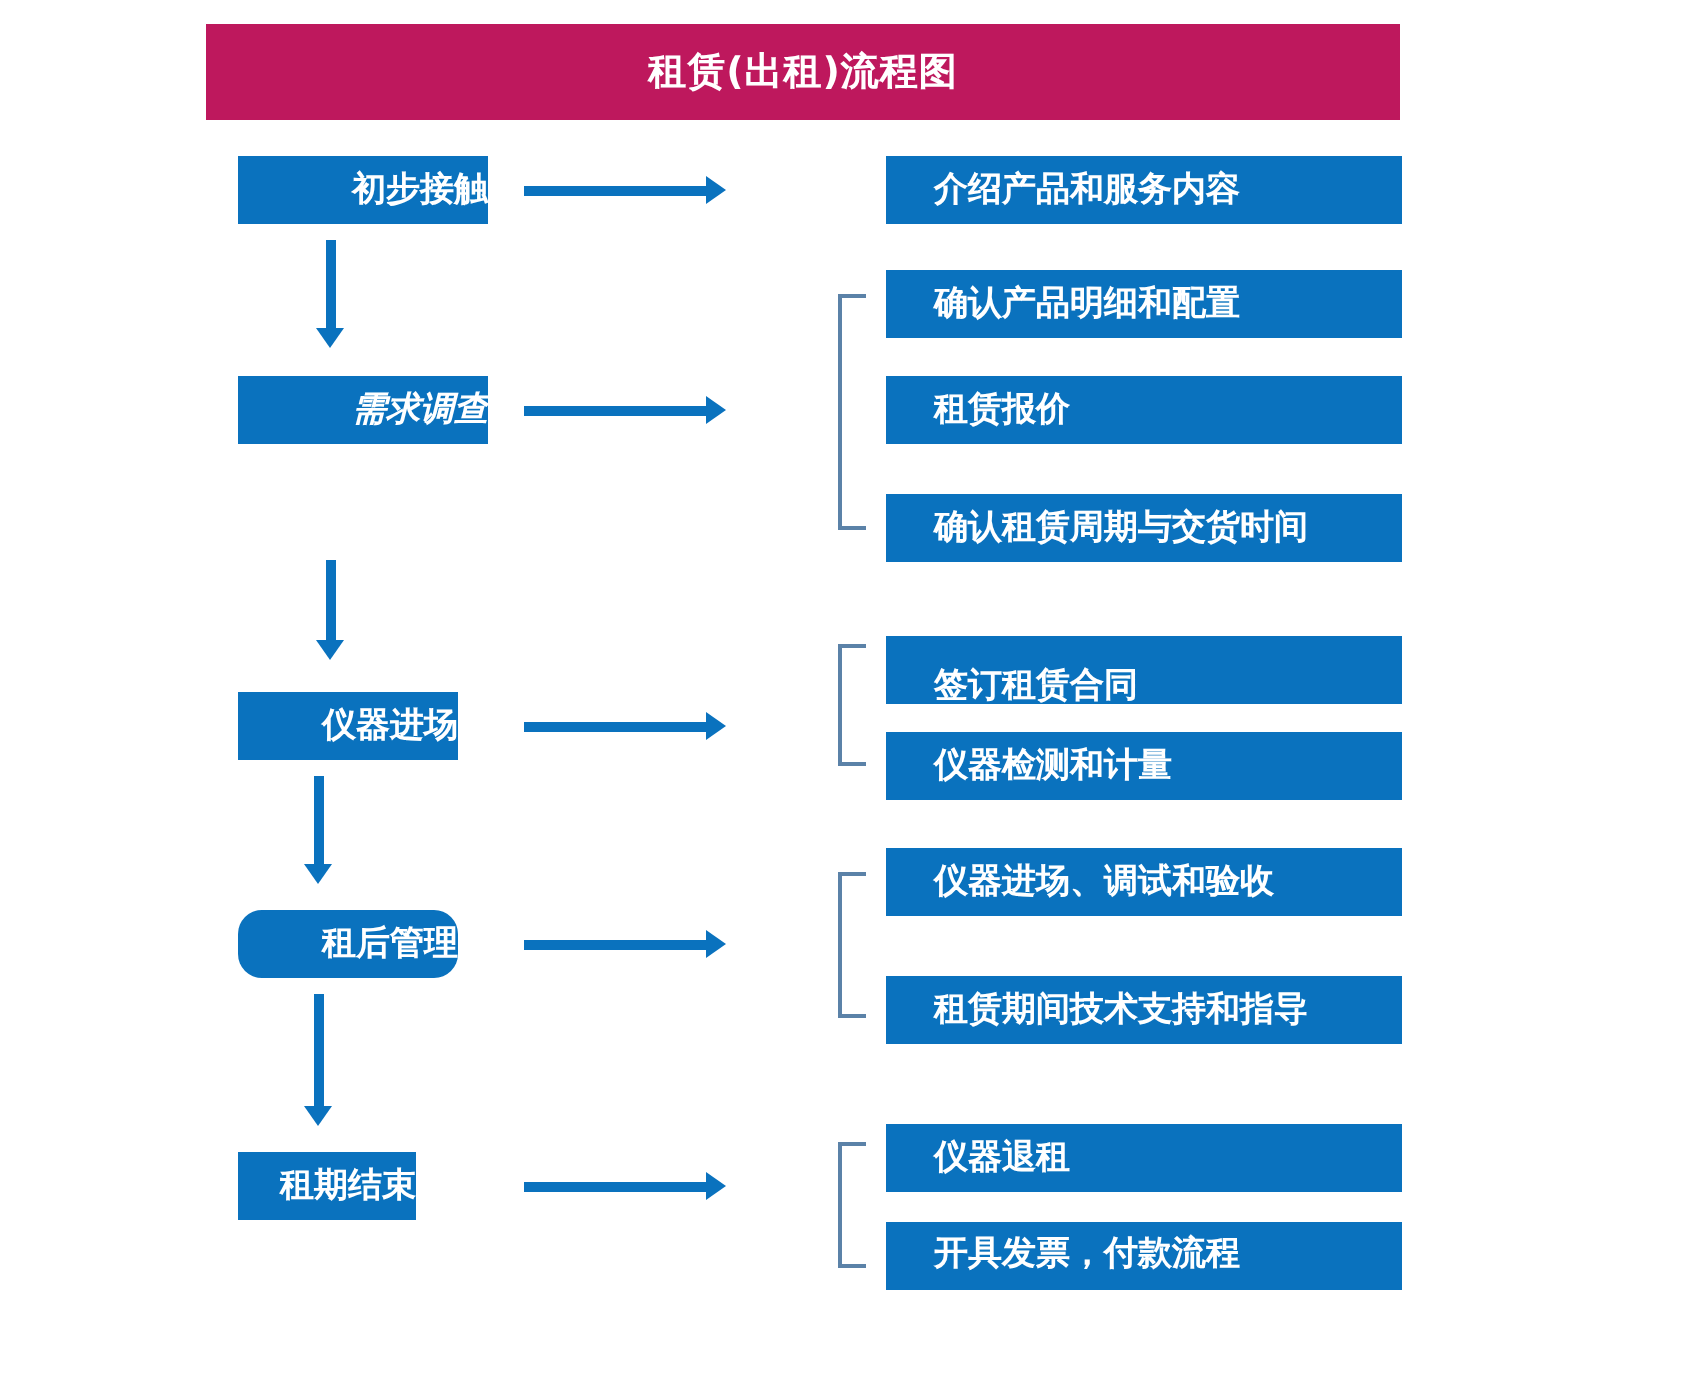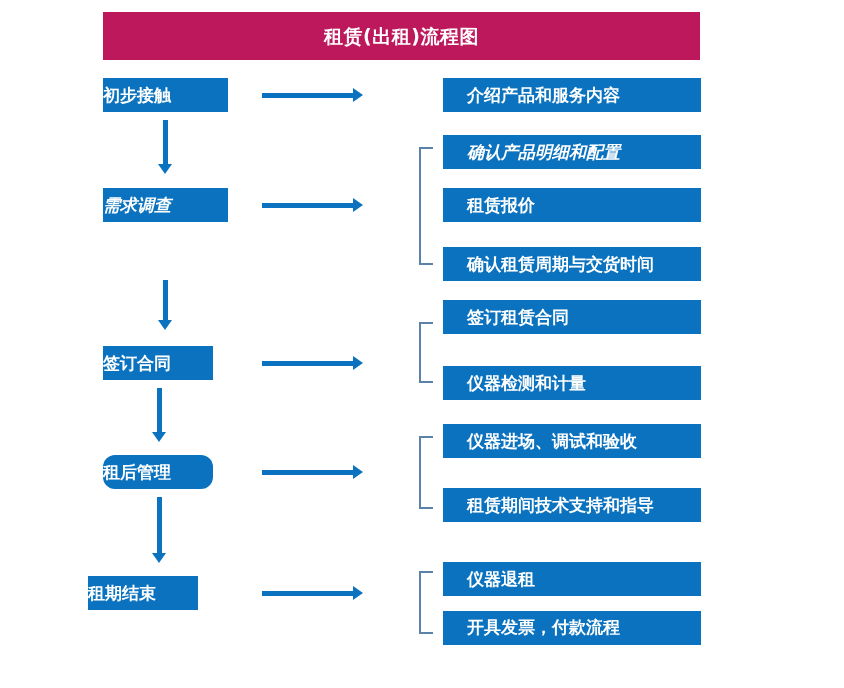--- a/index.html
+++ b/index.html
@@ -52,22 +52,23 @@
     box-sizing: border-box;
   }
   .box .box-text {
     color: #ffffff;
     font-size: 17px;
     font-weight: bold;
     line-height: 1;
     white-space: nowrap;
   }
   .box.stage {
-    justify-content: flex-start;
+    justify-content: flex-end;
     height: 34px;
+    margin-left: 16px;
   }
   .box.detail {
     justify-content: flex-start;
     padding-left: 24px;
     height: 34px;
     left: 443px;
     width: 258px;
   }
 
   
@@ -139,28 +140,28 @@
 
   <div class="box stage" style="left:103px; top:78px; width:125px;">
     <span class="box-text">初步接触</span>
   </div>
 
   <div class="box stage" style="left:103px; top:188px; width:125px;font-style:italic;">
     <span class="box-text">需求调查</span>
   </div>
 
   <div class="box stage" style="left:103px; top:346px; width:110px;">
-    <span class="box-text">签订合同</span>
+    <span class="box-text">仪器进场</span>
   </div>
 
   <div class="box stage" style="left:103px; top:455px; width:110px;border-radius:12px;">
     <span class="box-text">租后管理</span>
   </div>
 
-  <div class="box stage" style="left:88px; top:576px; width:110px;">
+  <div class="box stage" style="left:103px; top:576px; width:89px;">
     <span class="box-text">租期结束</span>
   </div>
 
   <div class="v-arrow" style="left:158px; top:120px; height:54px;">
     <div class="shaft"></div>
     <div class="head"></div>
   </div>
 
   <div class="v-arrow" style="left:158px; top:280px; height:50px;">
     <div class="shaft"></div>
@@ -207,33 +208,33 @@
   <div class="bracket" style="left:419px; top:322px; height:61px;"></div>
 
   <div class="bracket" style="left:419px; top:436px; height:73px;"></div>
 
   <div class="bracket" style="left:419px; top:571px; height:63px;"></div>
 
   <div class="box detail" style="top:78px;">
     <span class="box-text">介绍产品和服务内容</span>
   </div>
 
-  <div class="box detail" style="top:135px;font-style:italic;">
+  <div class="box detail" style="top:135px;">
     <span class="box-text">确认产品明细和配置</span>
   </div>
 
   <div class="box detail" style="top:188px;">
     <span class="box-text">租赁报价</span>
   </div>
 
   <div class="box detail" style="top:247px;">
     <span class="box-text">确认租赁周期与交货时间</span>
   </div>
 
-  <div class="box detail" style="top:300px;">
+  <div class="box detail" style="top:318px;align-items:flex-end;">
     <span class="box-text">签订租赁合同</span>
   </div>
 
   <div class="box detail" style="top:366px;">
     <span class="box-text">仪器检测和计量</span>
   </div>
 
   <div class="box detail" style="top:424px;">
     <span class="box-text">仪器进场、调试和验收</span>
   </div>

